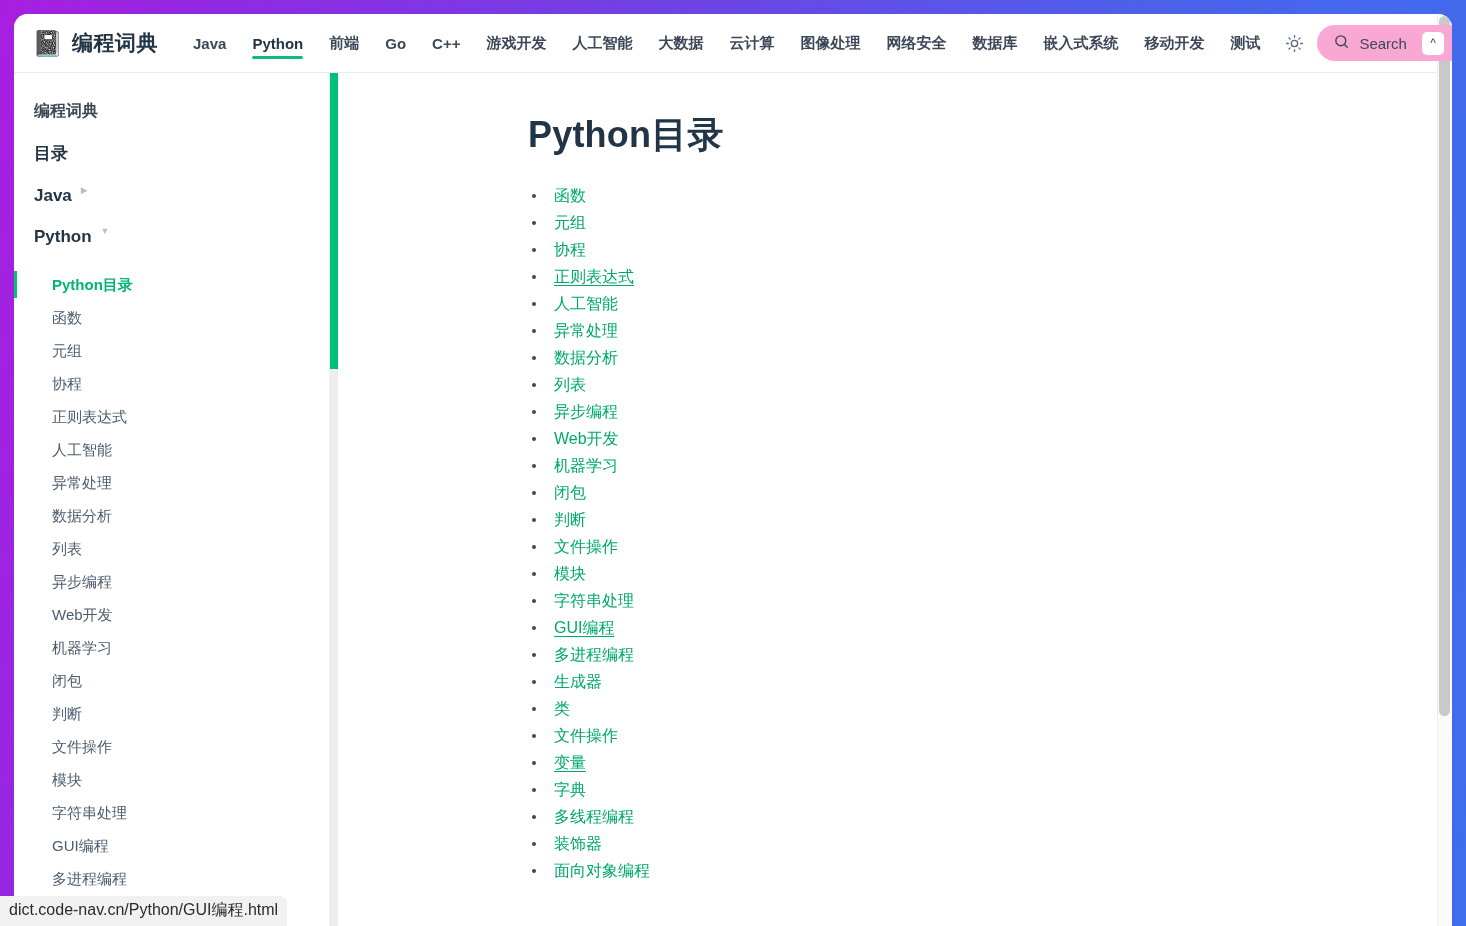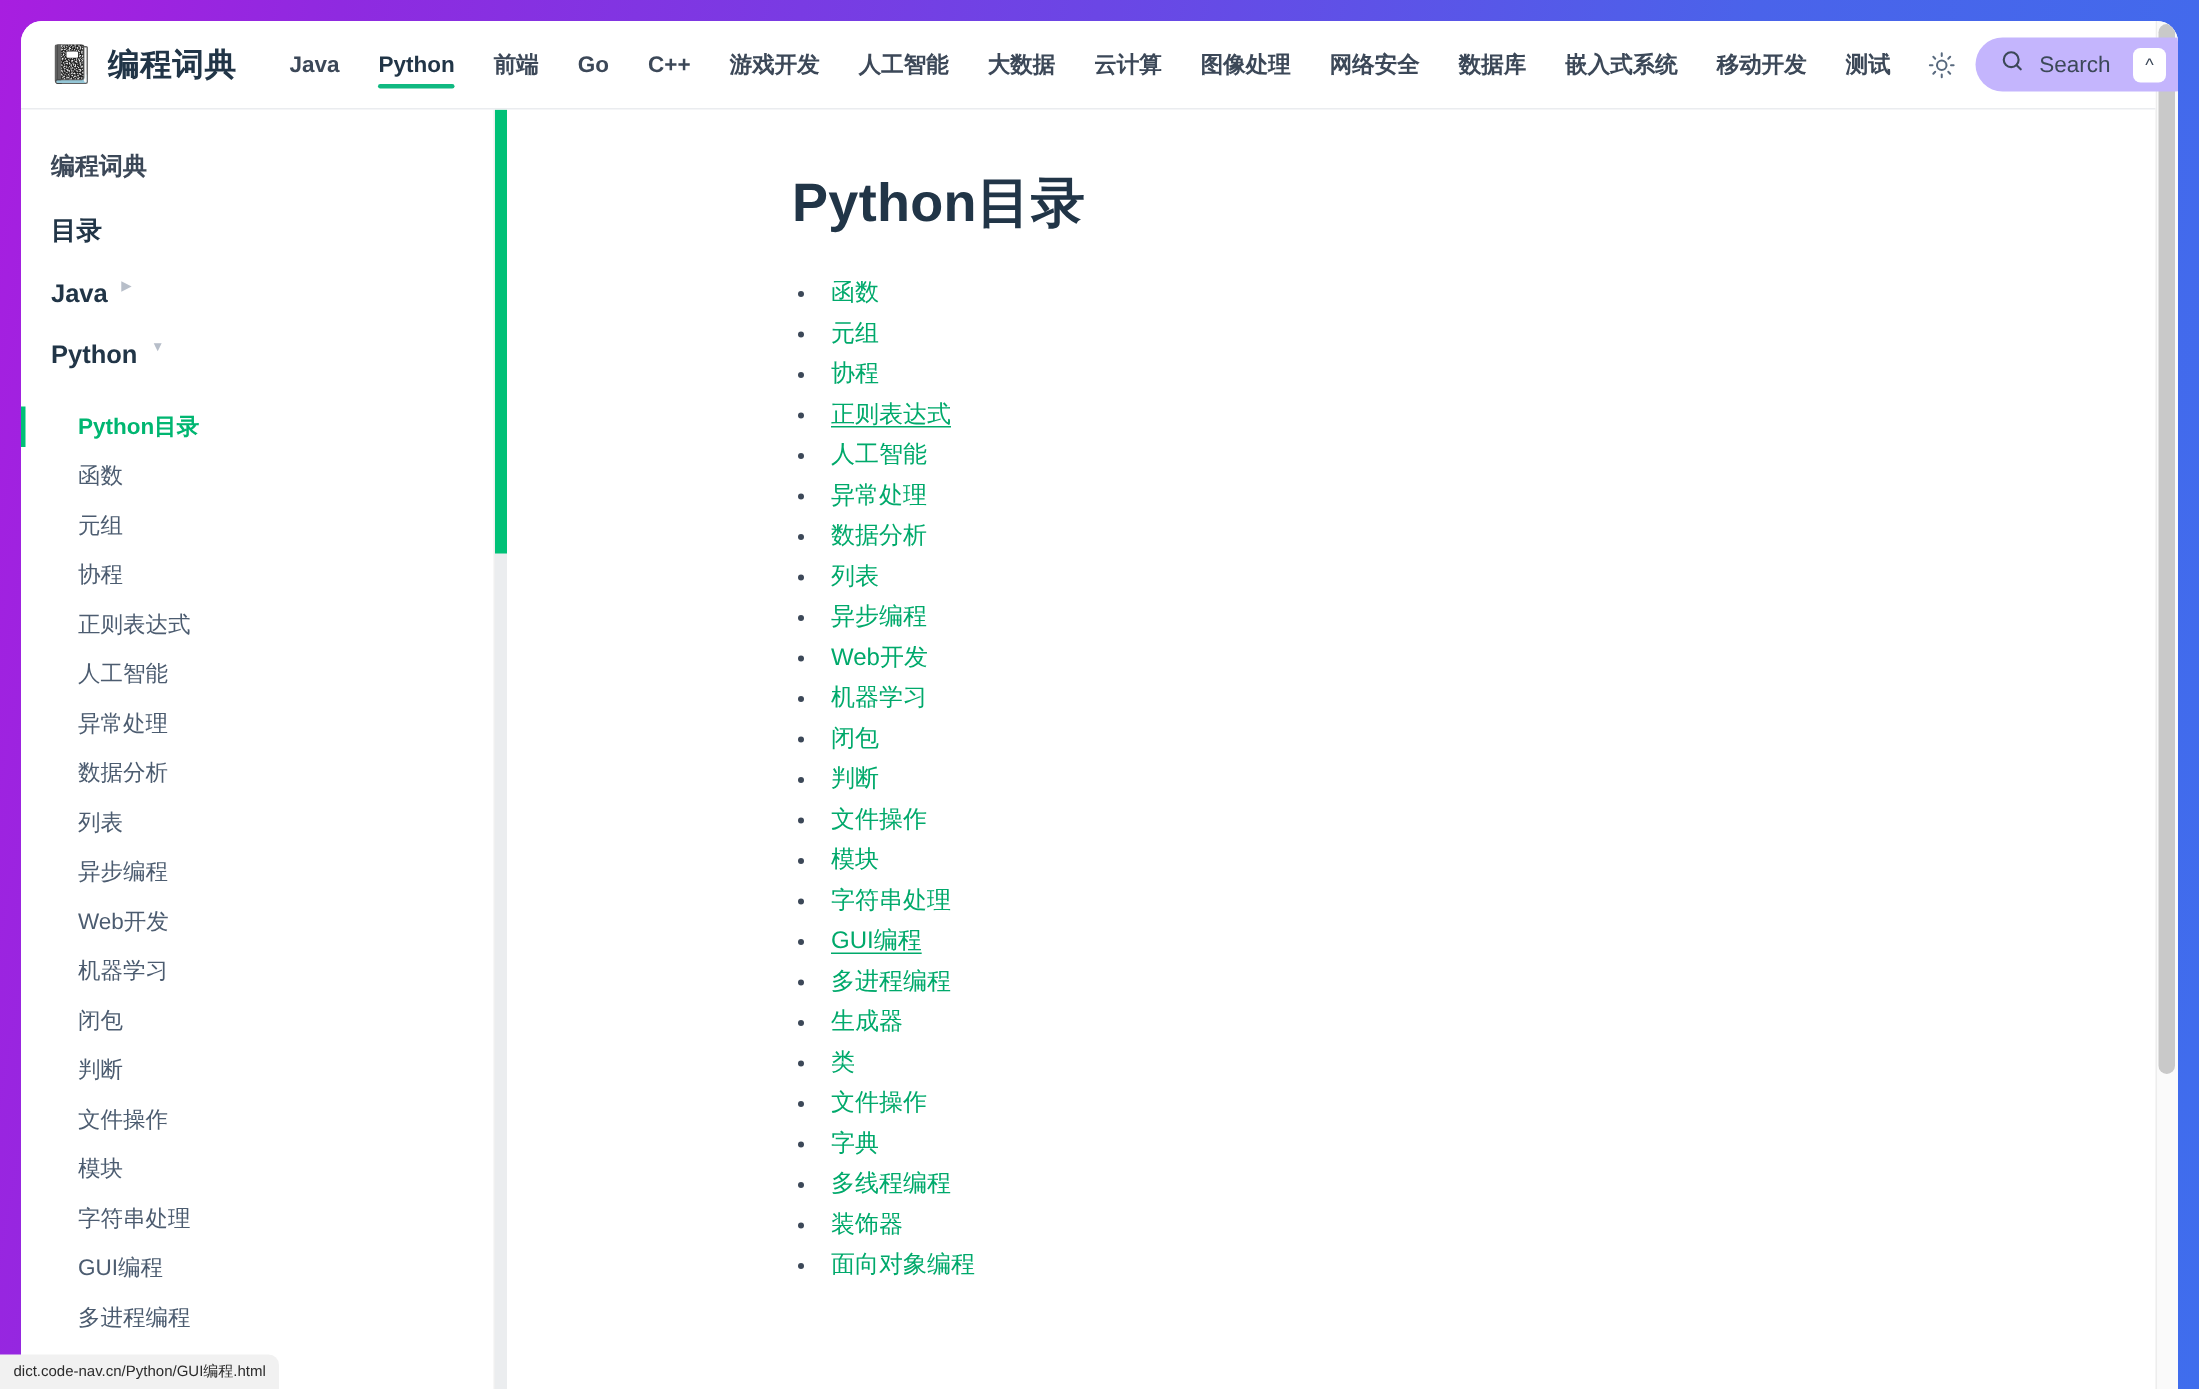--- a/index.html
+++ b/index.html
@@ -104,21 +104,21 @@
     width: 34px; height: 34px;
     display: flex; align-items: center; justify-content: center;
     color: #58697e;
     cursor: pointer;
     border-radius: 50%;
   }
   .searchbox {
     display: flex;
     align-items: center;
     gap: 9px;
-    background: #c4b5fd;
+    background: #f9a8d4;
     border-radius: 20px;
     height: 36px;
     padding: 0 8px 0 16px;
     cursor: pointer;
     min-width: 150px;
   }
   .search-label {
     font-size: 15px;
     color: #3c4858;
     font-weight: 500;
@@ -250,21 +250,21 @@
     text-decoration: underline;
     text-underline-offset: 3px;
   }
 
   
   #status-url {
     position: absolute;
     left: 0px; bottom: 0px;
     background: #f1f1f1;
     color: #2b2b2b;
-    font-size: 10px;
+    font-size: 16px;
     padding: 4px 9px 5px 9px;
     border-top-right-radius: 7px;
     z-index: 60;
     white-space: nowrap;
     font-family: "Liberation Sans", sans-serif;
   }
 </style>
 </head>
 <body>
 
@@ -372,20 +372,21 @@
       <li><a>闭包</a></li>
       <li><a>判断</a></li>
       <li><a>文件操作</a></li>
       <li><a>模块</a></li>
       <li><a>字符串处理</a></li>
       <li><a class="hovered">GUI编程</a></li>
       <li><a>多进程编程</a></li>
       <li><a>生成器</a></li>
       <li><a>类</a></li>
       <li><a>文件操作</a></li>
+      <li><a class="hovered">变量</a></li>
       <li><a>字典</a></li>
       <li><a>多线程编程</a></li>
       <li><a>装饰器</a></li>
       <li><a>面向对象编程</a></li>
     </ul>
   </main>
 
   <div id="page-scroll-track">
     <div id="page-scroll-thumb"></div>
   </div>

